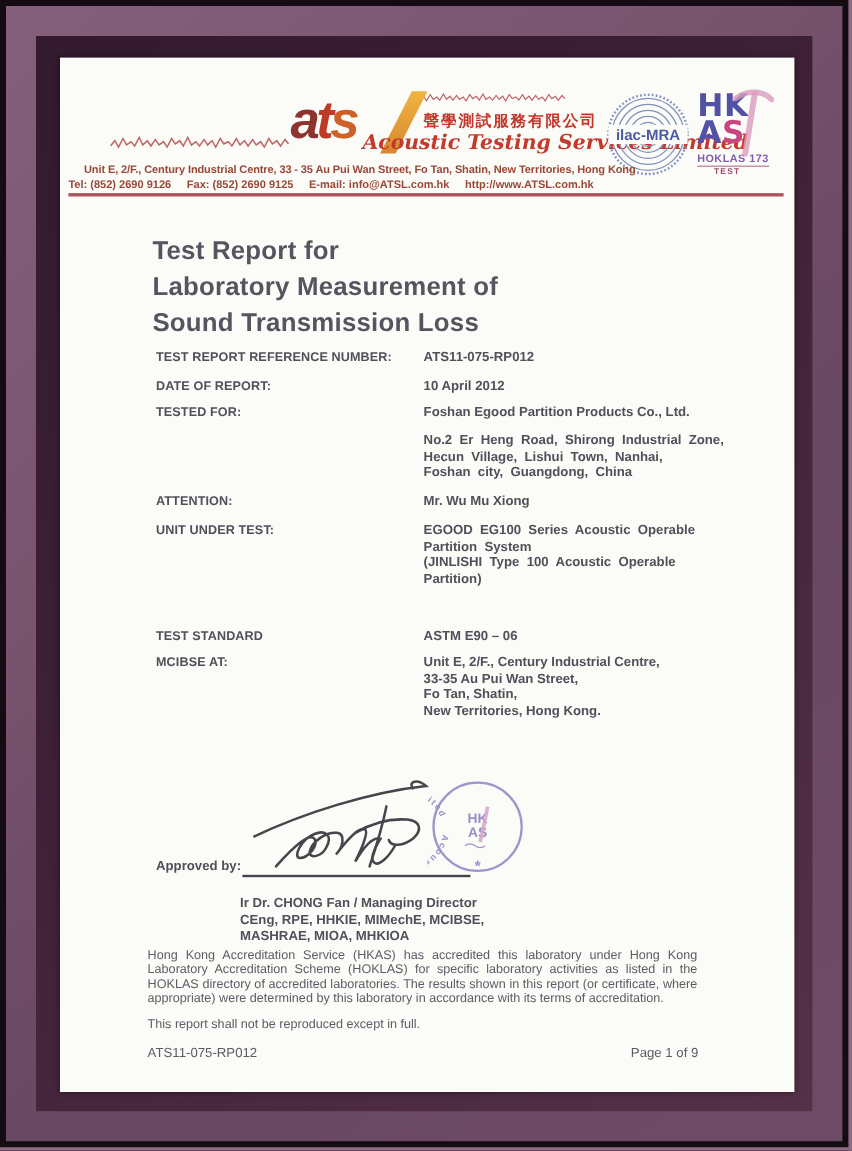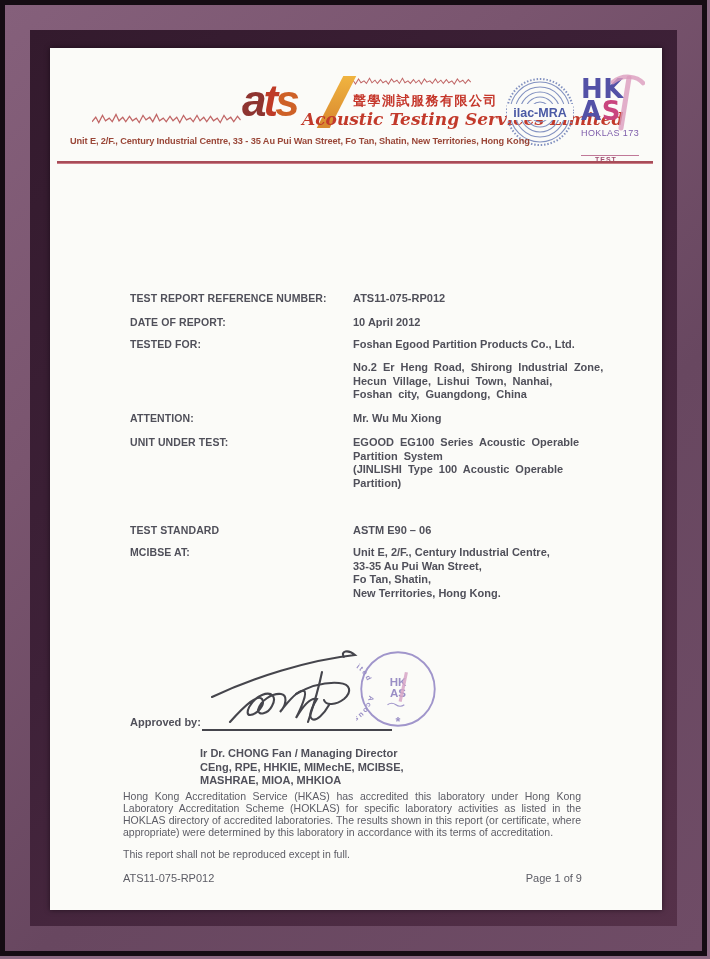--- a/index.html
+++ b/index.html
@@ -38,22 +38,22 @@
     background:linear-gradient(180deg,#a84c58 0%,#a84c58 55%,#dd9aa2 100%);}
 
   
   .ilac{position:absolute;left:455px;top:29px;}
   
   .hkas{position:absolute;left:531px;top:30px;width:62px;text-align:left;}
   .hkas-letters{font-weight:bold;font-size:26px;line-height:22px;letter-spacing:0.5px;
     color:#5351a6;font-family:"DejaVu Sans",sans-serif;}
   .hkas .pink-s{color:#c9457e;}
   .hkas-swoosh{position:absolute;left:18px;top:-4px;}
-  .hoklas{margin-top:4px;font-size:9px;font-weight:normal;color:#7d5caa;letter-spacing:0.4px;
-    border-bottom:1px solid #c07898;display:inline-block;padding-bottom:17px;}
+  .hoklas{margin-top:4px;font-size:9px;font-weight:bold;color:#7d5caa;letter-spacing:0.4px;
+    border-bottom:1px solid #c07898;display:inline-block;padding-bottom:1px;}
   .hkas-test{font-size:7px;font-weight:bold;color:#a04f72;letter-spacing:1px;margin-left:14px;}
 
   
   .doc-title{position:absolute;left:77px;top:146px;font-size:21.5px;font-weight:bold;
     color:#56555f;line-height:30px;white-space:pre-line;letter-spacing:0.2px;}
 
   
   .field-row{position:absolute;left:80px;width:482px;}
   .flabel{position:absolute;left:0;top:0;font-size:10.5px;font-weight:bold;color:#50505a;
     white-space:nowrap;letter-spacing:0.1px;}
@@ -122,22 +122,28 @@
         </div>
         <svg class="hkas-swoosh" width="46" height="58" viewBox="0 0 46 58">
           <path d="M30,4 L22,54" stroke="#dc9cbe" stroke-width="5" fill="none" opacity="0.8" stroke-linecap="round"></path>
           <path d="M14,8 C24,0 38,2 44,9" stroke="#dc9cbe" stroke-width="4.5" fill="none" opacity="0.8" stroke-linecap="round"></path>
         </svg>
         <div class="hoklas">HOKLAS 173</div>
         <div class="hkas-test">TEST</div>
       </div>
 
       <div class="addr1">Unit E, 2/F., Century Industrial Centre, 33 - 35 Au Pui Wan Street, Fo Tan, Shatin, New Territories, Hong Kong</div>
+      <div class="addr2">
+        <span>Tel: (852) 2690 9126</span><span>Fax: (852) 2690 9125</span><span>E-mail: info@ATSL.com.hk</span><span>http://www.ATSL.com.hk</span>
+      </div>
       <div class="header-rule"></div>
 
+      <div class="doc-title">Test Report for
+Laboratory Measurement of
+Sound Transmission Loss</div>
 
       <div class="field-row" style="top:244px;">
         <span class="flabel">TEST REPORT REFERENCE NUMBER:</span>
         <div class="fvalue">ATS11-075-RP012</div>
       </div>
       <div class="field-row" style="top:268px;">
         <span class="flabel">DATE OF REPORT:</span>
         <div class="fvalue">10 April 2012</div>
       </div>
       <div class="field-row" style="top:290px;">

